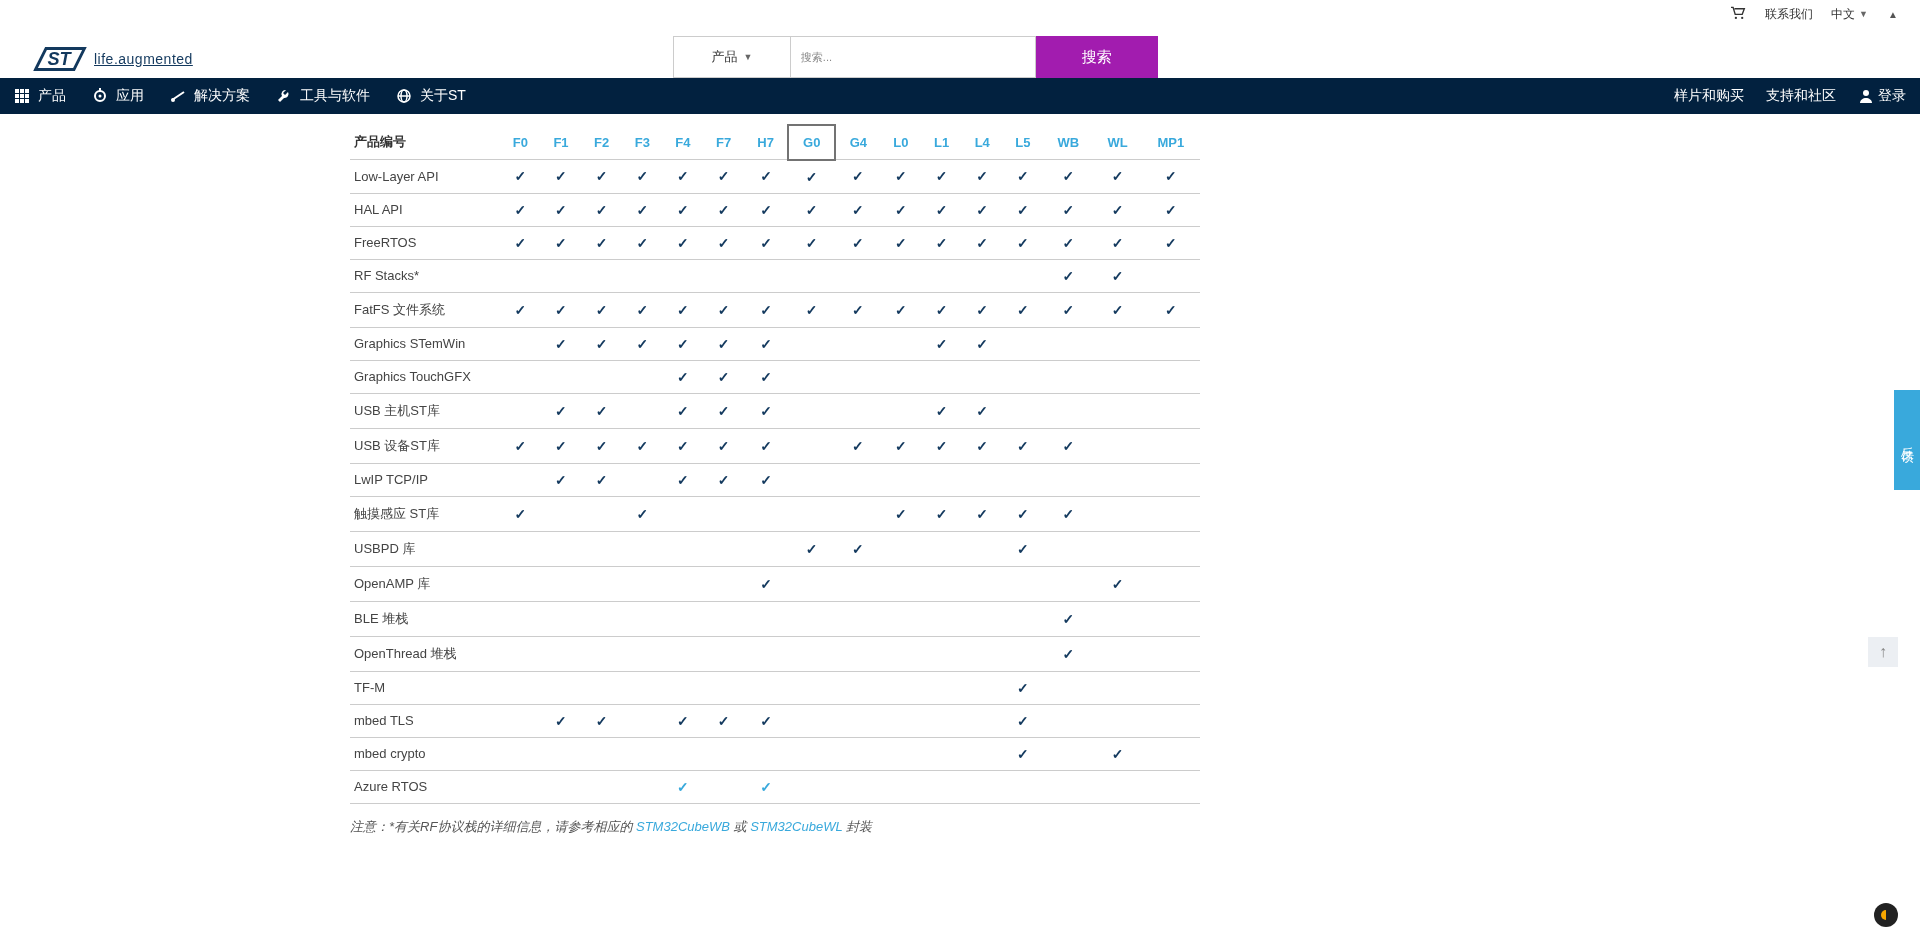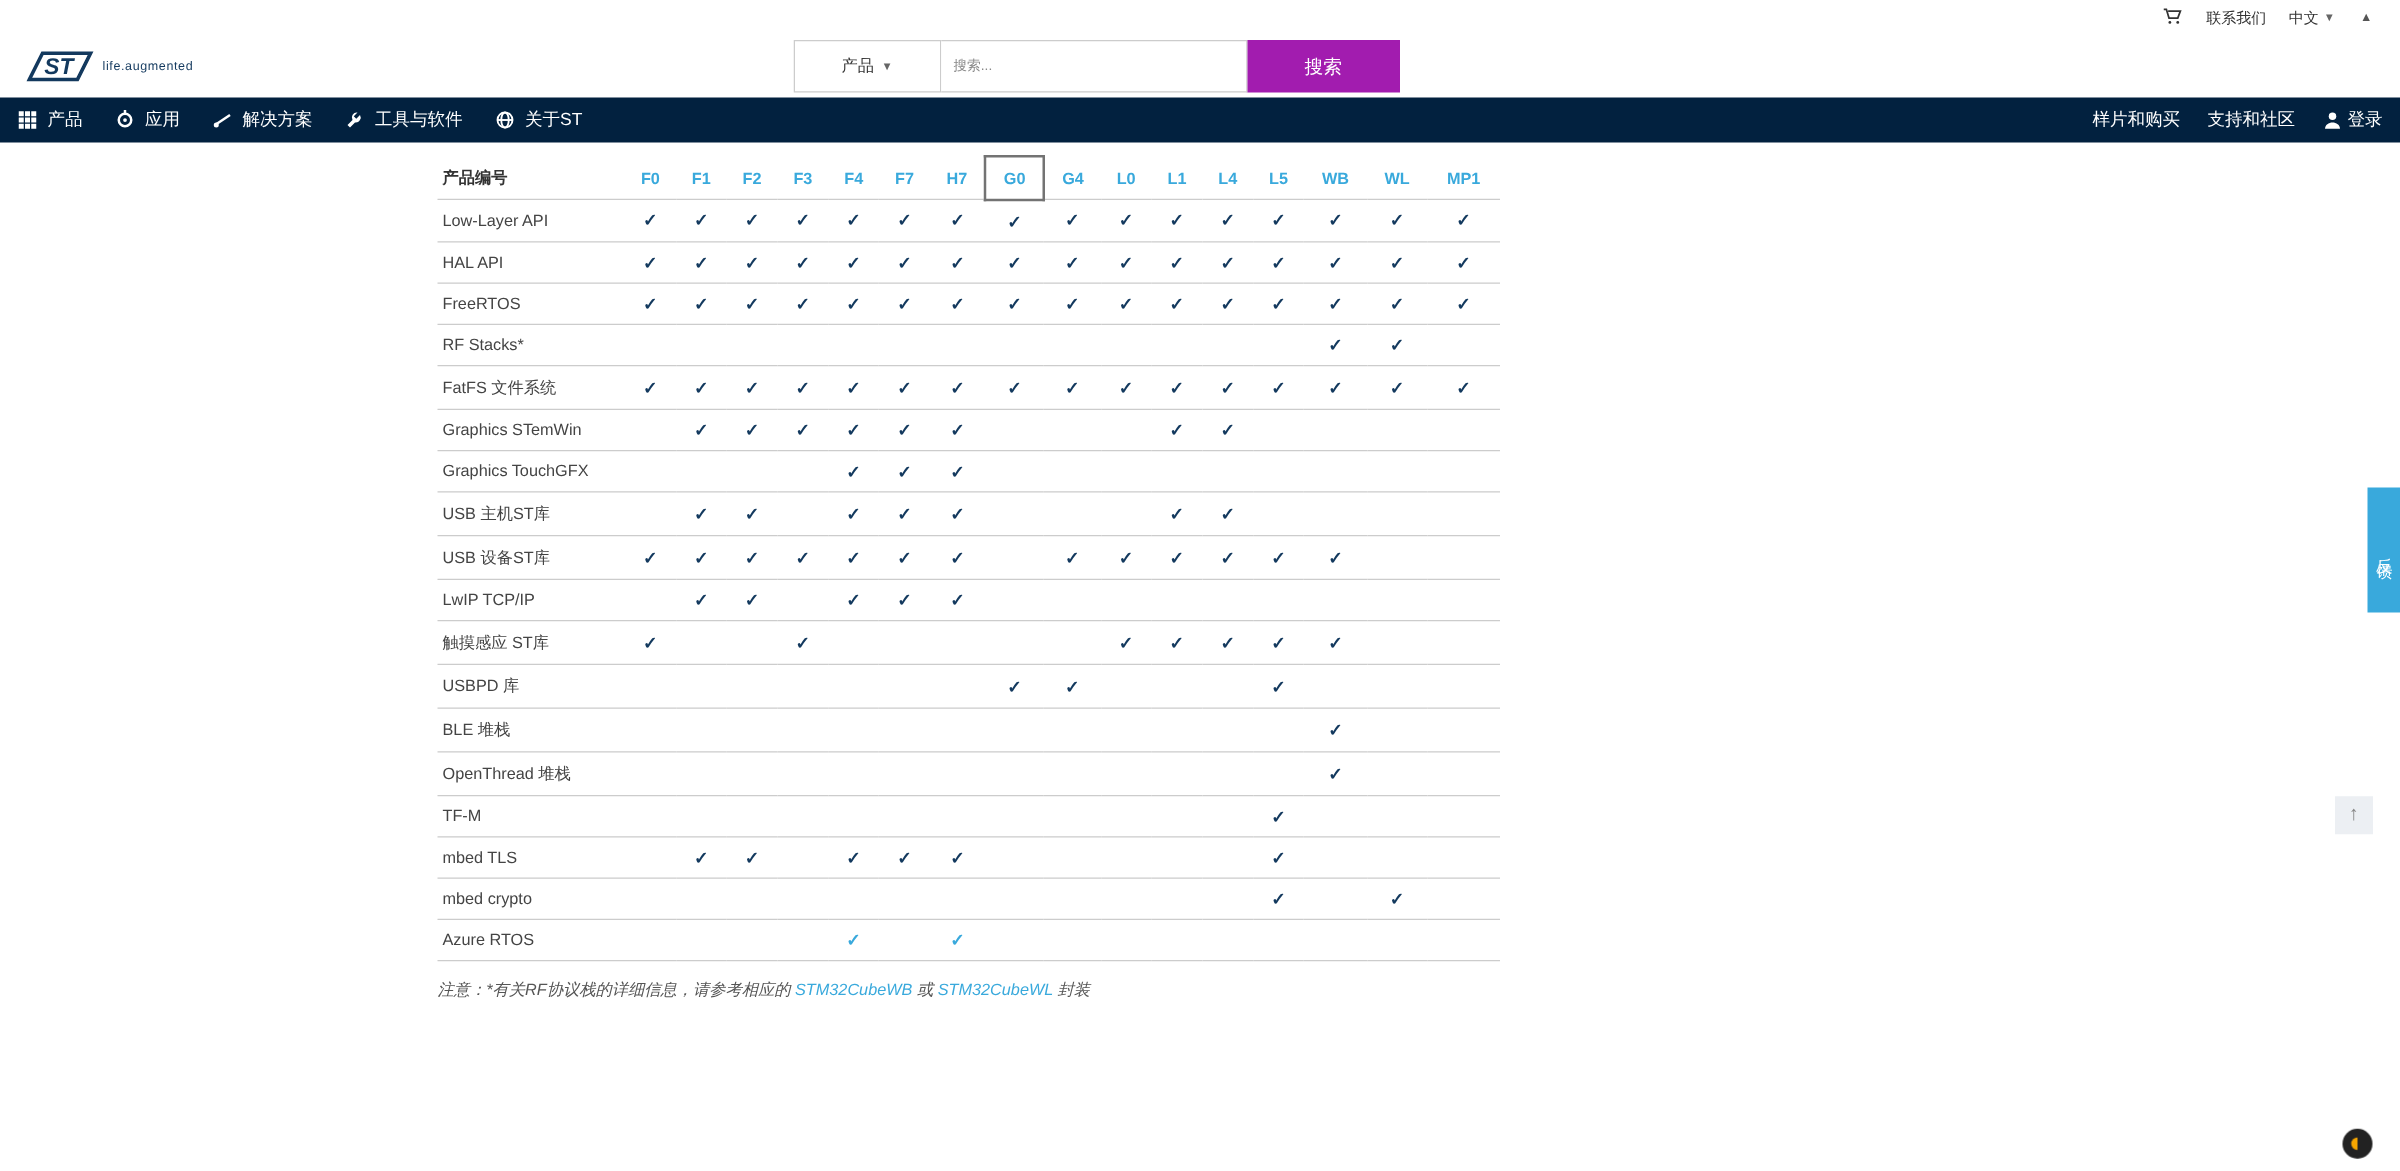--- a/index.html
+++ b/index.html
@@ -7,24 +7,24 @@
 
 
 .topbar { height: 28px; display: flex; justify-content: flex-end; align-items: center; padding-right: 20px; gap: 18px; font-size: 12px; color: #333; }
 .topbar .cart-icon { width: 18px; height: 14px; }
 .topbar .item { cursor: pointer; }
 .topbar .lang { display: flex; align-items: center; gap: 4px; }
 .topbar .chev-down { font-size: 9px; color: #666; }
 .topbar .up-arrow-box { width: 14px; height: 14px; display:flex;align-items:center;justify-content:center; font-size:10px; color:#555;}
 
 
-.header-mid { height: 50px; display: flex; align-items: center; padding-left: 20px; }
+.header-mid { height: 50px; display: flex; align-items: flex-end; padding-left: 32px; }
 .logo-wrap { display: flex; align-items: center; gap: 6px; }
 .logo-wrap svg { width: 56px; height: 38px; }
-.logo-tag { font-size: 10px; color: #13395e; letter-spacing: .5px; }
+.logo-tag { font-size: 14px; color: #13395e; letter-spacing: .5px; text-decoration: underline; }
 .search-wrap { margin-left: 480px; display: flex; align-items: center; }
 .product-sel { width: 118px; height: 42px; border: 1px solid #ccc; display: flex; align-items: center; justify-content: center; gap: 6px; font-size: 13px; background: #fff; cursor: pointer; }
 .product-sel .chev-down { font-size: 9px; color: #666; }
 .search-input { width: 245px; height: 42px; border: 1px solid #ccc; border-left: none; padding: 0 10px; font-size: 11px; outline: none; color: #333; }
 .search-input::placeholder { color: #888; }
 .search-btn { width: 122px; height: 42px; border: none; background: #a21caf; color: #fff; font-size: 15px; cursor: pointer; }
 
 
 .navbar { height: 36px; background: #02213f; display: flex; align-items: center; color: #fff; font-size: 14px; padding: 0 14px; }
 .navbar .nav-left { display: flex; gap: 26px; }
@@ -409,20 +409,39 @@
           <td><span class="check">✓</span></td>
           <td></td>
           <td></td>
           <td></td>
           <td><span class="check">✓</span></td>
           <td></td>
           <td></td>
           <td></td>
         </tr>
         <tr>
+          <td class="row-label">OpenAMP 库</td>
+          <td></td>
+          <td></td>
+          <td></td>
+          <td></td>
+          <td></td>
+          <td></td>
+          <td><span class="check">✓</span></td>
+          <td></td>
+          <td></td>
+          <td></td>
+          <td></td>
+          <td></td>
+          <td></td>
+          <td></td>
+          <td><span class="check">✓</span></td>
+          <td></td>
+        </tr>
+        <tr>
           <td class="row-label">BLE 堆栈</td>
           <td></td>
           <td></td>
           <td></td>
           <td></td>
           <td></td>
           <td></td>
           <td></td>
           <td></td>
           <td></td>

